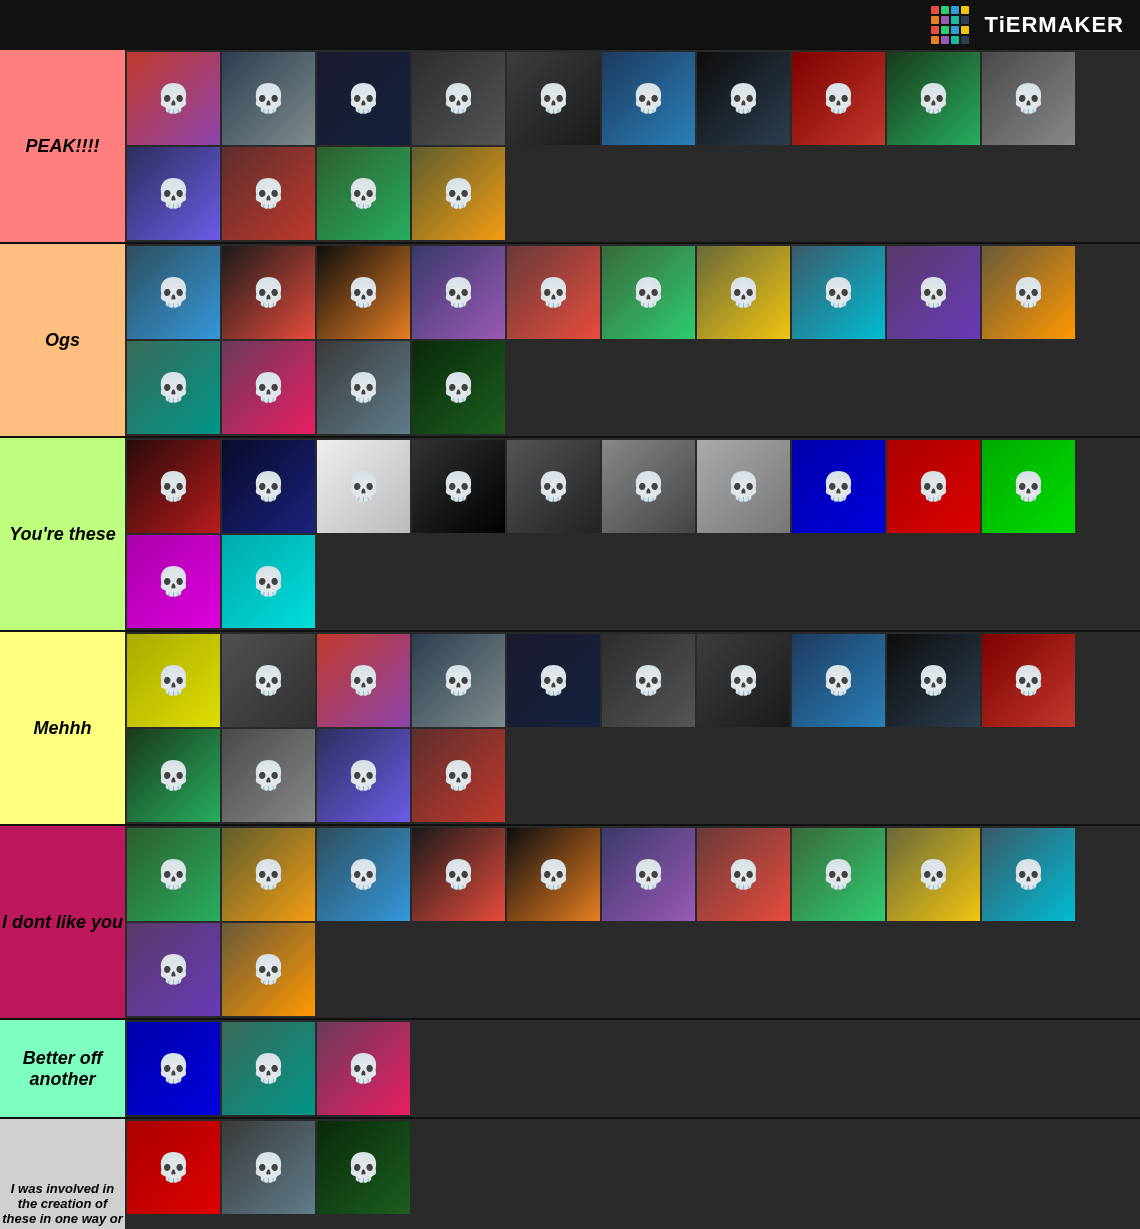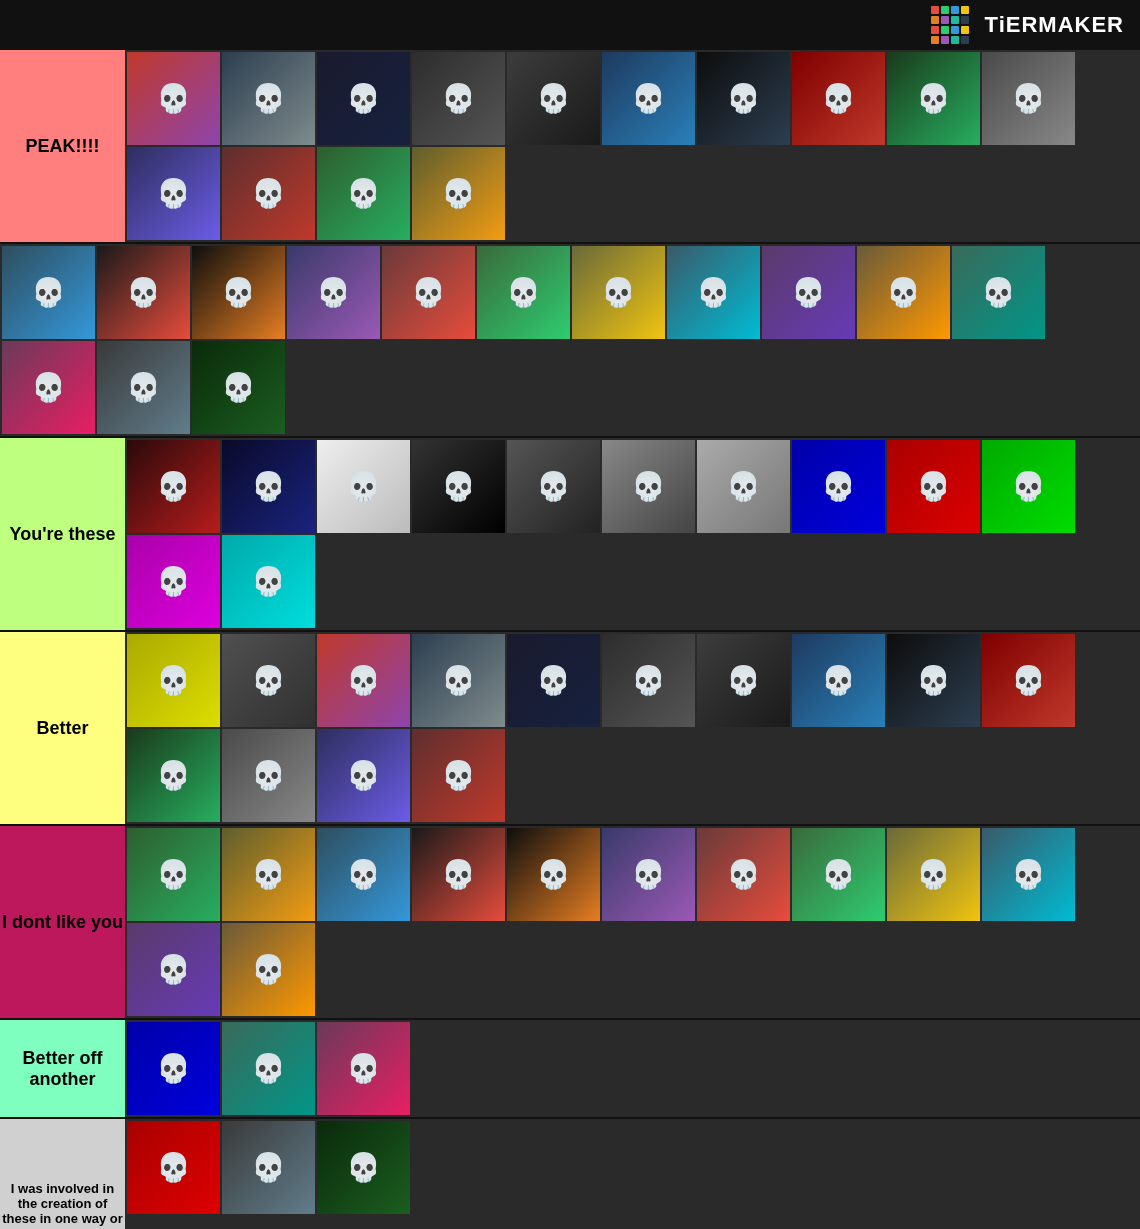--- a/index.html
+++ b/index.html
@@ -60,20 +60,21 @@
       width: 125px;
       min-width: 125px;
       display: flex;
       align-items: center;
       justify-content: center;
       text-align: center;
       font-size: 18px;
       font-weight: bold;
       color: black;
       word-break: break-word;
+      font-style: italic;
     }
 
     .tier-items {
       display: flex;
       flex-wrap: wrap;
       flex: 1;
       background: #2a2a2a;
       align-content: flex-start;
       gap: 2px;
       padding: 2px;
@@ -276,20 +277,21 @@
         </div>
       <div class="tier-item">
           <div class="char-block c14">
             <span class="char-face">💀</span>
           </div>
         </div>
     </div>
   </div>
 
   <div class="tier-row">
+    <div class="tier-label tier-ogs">Ogs</div>
     <div class="tier-items">
 
       <div class="tier-item">
           <div class="char-block c15">
             <span class="char-face">💀</span>
           </div>
         </div>
       <div class="tier-item">
           <div class="char-block c16">
             <span class="char-face">💀</span>
@@ -421,21 +423,21 @@
 
       <div class="tier-item">
           <div class="char-block c40">
             <span class="char-face">💀</span>
           </div>
         </div>
     </div>
   </div>
 
   <div class="tier-row">
-    <div class="tier-label tier-mehhh">Better</div>
+    <div class="tier-label tier-mehhh">Mehhh</div>
     <div class="tier-items">
 
       <div class="tier-item">
           <div class="char-block c41">
             <span class="char-face">💀</span>
           </div>
         </div>
       <div class="tier-item">
           <div class="char-block c42">
             <span class="char-face">💀</span>

